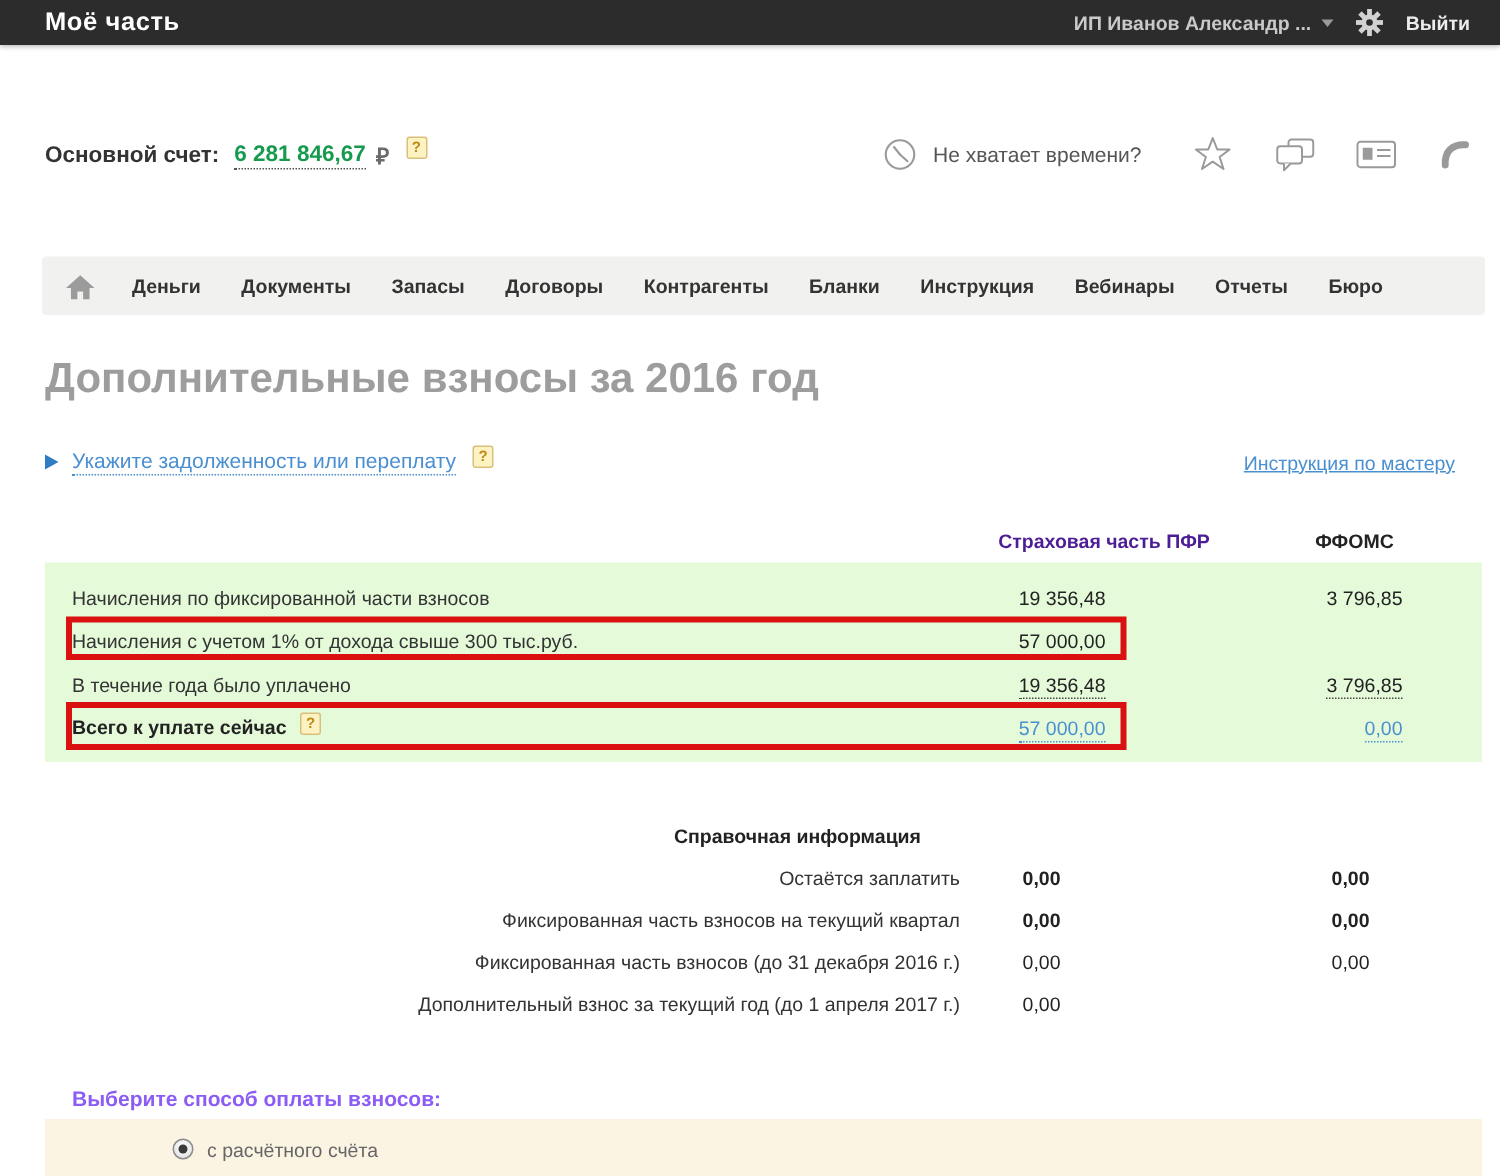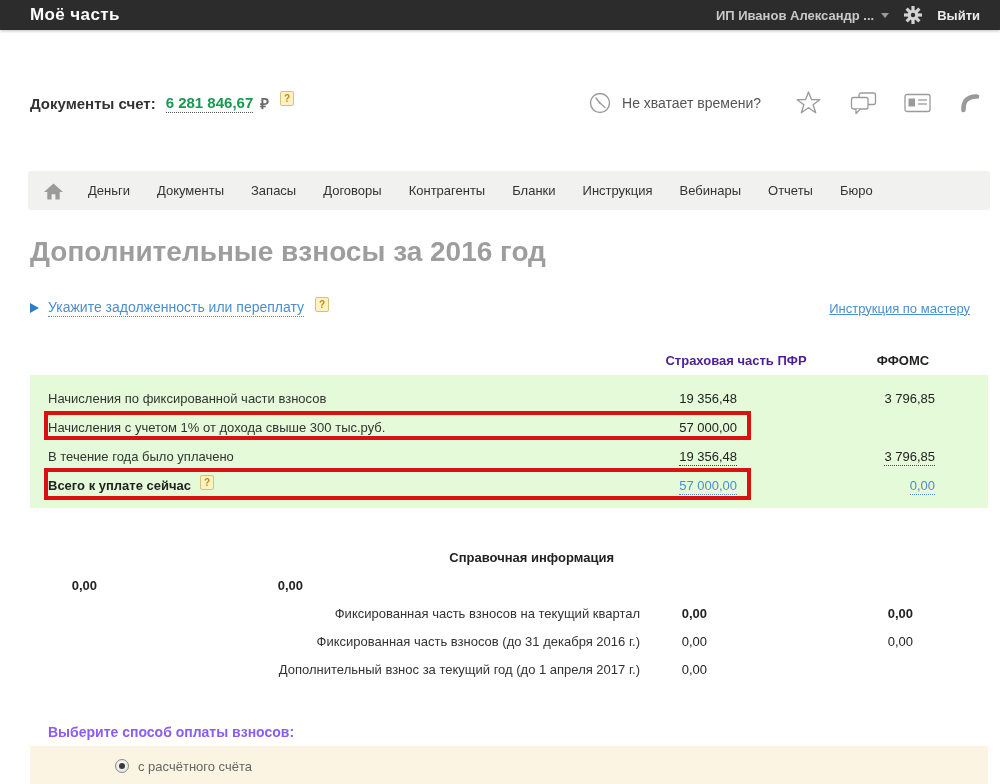--- a/index.html
+++ b/index.html
@@ -36,21 +36,21 @@
   .qicon { display:flex; align-items:center; cursor:pointer; }
   .qicon.star { margin-left:35px; }
   .qicon.chat { margin-left:29px; }
   .qicon.card { margin-left:27px; }
   .qicon.phone { margin-left:27px; }
 
   
   .navbar { position:absolute; top:171px; left:28px; width:962px; height:39px; background:#f1f1f0;
             border-radius:3px; display:flex; align-items:center; padding-left:15px; }
   .home { display:flex; align-items:center; margin-right:24px; cursor:pointer; }
-  .nav-item { font-size:13px; font-weight:normal; color:#333; margin-right:27px; cursor:pointer; }
+  .nav-item { font-size:13px; font-weight:bold; color:#333; margin-right:27px; cursor:pointer; }
 
   
   .page-title { position:absolute; top:236px; left:30px; font-size:28px; color:#9d9d9d; }
   .subrow { position:absolute; top:299px; left:30px; right:30px; display:flex; align-items:center; }
   .play { width:0; height:0; border-top:5px solid transparent; border-bottom:5px solid transparent;
           border-left:9px solid #2f7cc4; margin-right:9px; }
   .debt-link { font-size:14px; color:#4a8fd0; border-bottom:1px dotted #4a8fd0;
                padding-bottom:1px; cursor:pointer; }
   .subrow .help-badge { margin-left:11px; position:relative; top:-4px; }
   .manual-link { margin-left:auto; font-size:13px; color:#4a8fd0; text-decoration:underline;
@@ -133,21 +133,21 @@
               <circle cx="0" cy="0" r="2.2" fill="#2c2c2c"></circle>
             </g>
           </g>
         </svg>
       </div>
       <div class="logout">Выйти</div>
     </div>
   </div>
 
   <div class="account-row">
-    <span class="acct-label">Документы счет:</span>
+    <span class="acct-label">Основной счет:</span>
     <span class="acct-amount">6 281 846,67</span>
     <span class="acct-cur">₽</span>
     <span class="help-badge acct-help">?</span>
 
     <div class="quick-row">
       <span class="qicon">
         <svg width="24" height="24" viewBox="0 0 24 24">
           <circle cx="12" cy="12" r="9.5" fill="none" stroke="#9a9a9a" stroke-width="1.4"></circle>
           <line x1="12" y1="12" x2="8" y2="7" stroke="#9a9a9a" stroke-width="1.4" stroke-linecap="round"></line>
           <line x1="12" y1="12" x2="17" y2="16.5" stroke="#9a9a9a" stroke-width="1.4" stroke-linecap="round"></line>
@@ -248,20 +248,21 @@
   </div>
 
   <div class="ref-section">
     <div class="ref-row">
       <span class="ref-label ref-title">Справочная информация</span>
       <span class="ref-v1"></span>
       <span class="ref-v2"></span>
       <span class="ref-sp"></span>
     </div>
     <div class="ref-row">
+      <span class="ref-label">Остаётся заплатить</span>
       <span class="ref-v1 bold">0,00</span>
       <span class="ref-v2 bold">0,00</span>
       <span class="ref-sp"></span>
     </div>
     <div class="ref-row">
       <span class="ref-label">Фиксированная часть взносов на текущий квартал</span>
       <span class="ref-v1 bold">0,00</span>
       <span class="ref-v2 bold">0,00</span>
       <span class="ref-sp"></span>
     </div>

